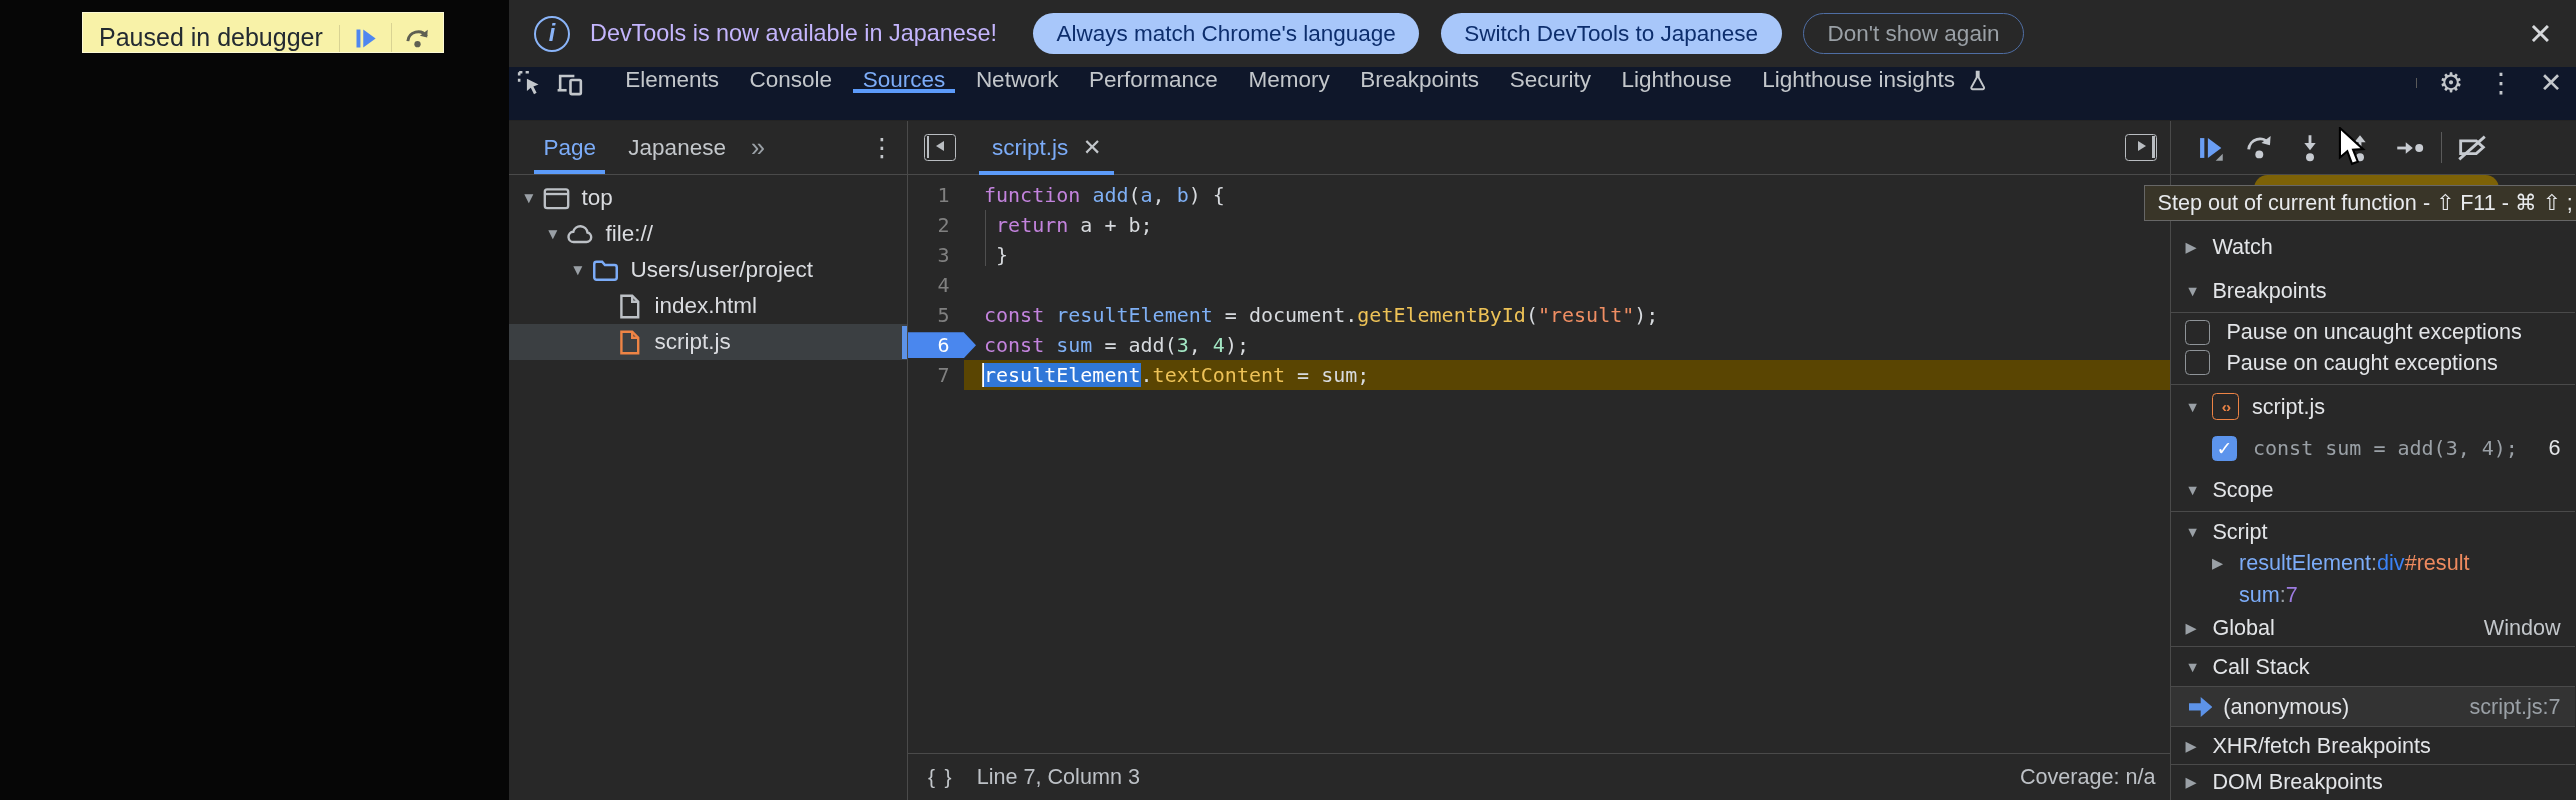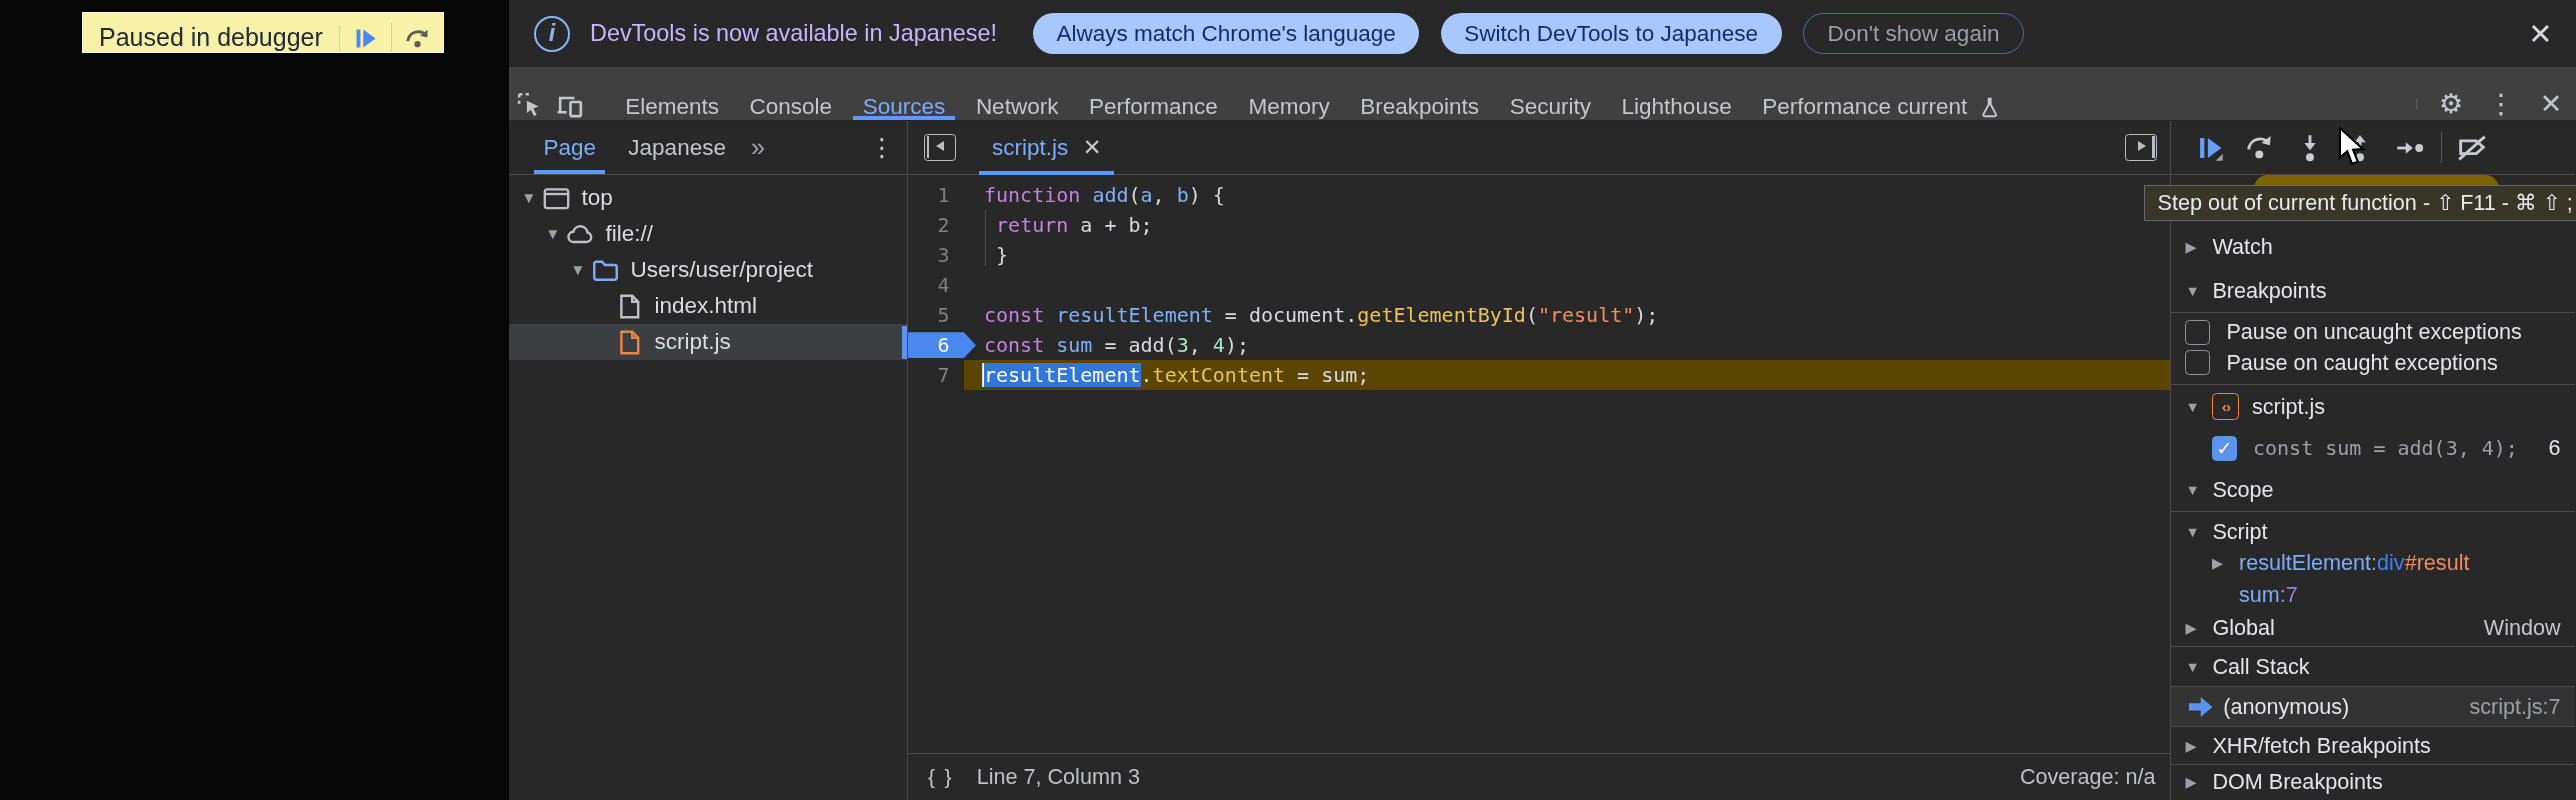--- a/index.html
+++ b/index.html
@@ -25,22 +25,22 @@
     justify-content:center; margin-left:25px; font-style:italic; }
   #notif .msg { color:#c4b5fd; font-size:23.4px; margin-left:20px; }
   .pill { height:41px; border-radius:21px; font-size:22.5px; display:inline-flex;
     align-items:center; padding:0 23.4px; cursor:pointer; }
   .pill.filled { background:#a8c7fa; color:#0d2e6d; }
   .pill.outline { background:transparent; color:#9aa0a6; border:1.8px solid #4f6ea4; }
   #notif .b1 { margin-left:36px; } #notif .b2,#notif .b3 { margin-left:21.6px; }
   #notif .close { margin-left:auto; margin-right:23.4px; color:#d5d7da; font-size:29px; cursor:pointer; }
 
   
-  #tabbar { position:absolute; left:0; top:67px; width:100%; height:54px; background:#404040;
-    border-bottom:0.9px solid #242424; display:flex; align-items:flex-end; }
+  #tabbar { position:absolute; left:0; top:67px; width:100%; height:54px; background:#0f172a;
+    border-bottom:0.9px solid #242424; display:flex; align-items:flex-start; }
   #tabbar .toolicon { width:41px; display:flex; align-items:center; justify-content:center; cursor:pointer; }
   #tabbar .vdiv { width:0.9px; background:#5a5a5a; margin:10.8px 9px; }
   .tab { display:flex; align-items:center; padding:0 15.3px; color:#c3c7cb; font-size:22.5px;
     cursor:pointer; position:relative; white-space:nowrap; }
   .tab.selected { color:#7cacf8; }
   .tab.selected::after { content:""; position:absolute; left:5.4px; right:5.4px; bottom:0;
     height:3.6px; background:#5c9bfa; }
   .tab .flask { margin-left:10.8px; }
   #tabbar .right { margin-left:auto; display:flex; align-items:stretch; }
   #tabbar .glyph { width:50px; display:flex; align-items:center; justify-content:center;
@@ -201,21 +201,21 @@
         <div class="tab">
           <span>Breakpoints</span>
         </div>
         <div class="tab">
           <span>Security</span>
         </div>
         <div class="tab">
           <span>Lighthouse</span>
         </div>
         <div class="tab">
-          <span>Performance current</span>
+          <span>Lighthouse insights</span>
           <svg class="flask" width="23.4" height="25" viewBox="0 0 24 24" fill="none" stroke="#c3c7cb" stroke-width="2">
             <path d="M10 3 H14 M11 3 V9 L5.5 19 A1.5 1.5 0 0 0 7 21 H17 A1.5 1.5 0 0 0 18.5 19 L13 9 V3"></path>
           </svg>
         </div>
       </div>
     <div class="right">
       <div class="vdiv"></div>
       <div class="glyph">⚙</div>
       <div class="glyph">⋮</div>
       <div class="glyph">✕</div>

